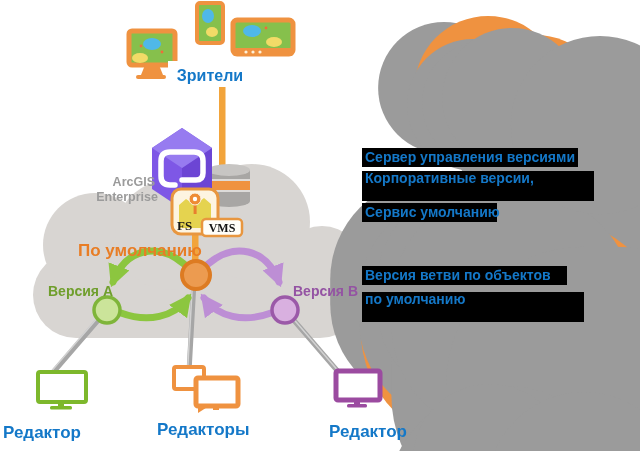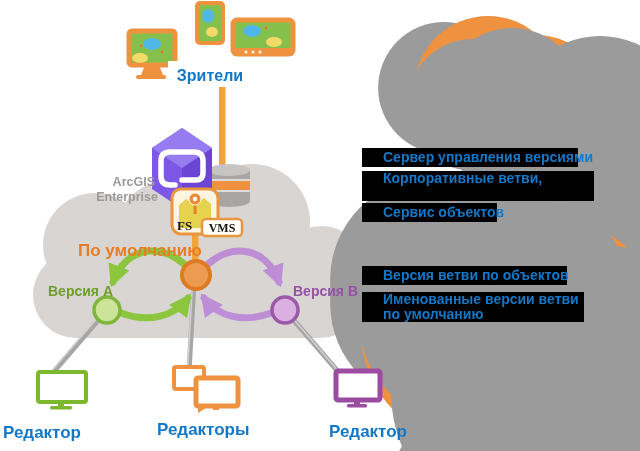--- a/index.html
+++ b/index.html
@@ -13,21 +13,21 @@
   .t-editor{font:bold 17px "Liberation Sans",sans-serif;fill:#1478c8;}
   .t-default{font:600 17px "Liberation Sans",sans-serif;fill:#e87d25;}
   .t-vera{font:600 14px "Liberation Sans",sans-serif;fill:#6f9e2c;}
   .t-verb{font:600 14px "Liberation Sans",sans-serif;fill:#9453a3;}
   .t-arcgis{font:bold 12.5px "Liberation Sans",sans-serif;fill:#9b9b9b;}
   .t-fs{font:bold 13px "Liberation Serif",serif;fill:#151515;}
   .t-vms{font:bold 12px "Liberation Serif",serif;fill:#151515;}
   
   .legend-item{position:absolute;left:362px;}
   .legend-bar{position:absolute;left:0;top:0;background:#000;display:block;}
-  .legend-text{position:relative;display:block;padding-left:21px;
+  .legend-text{position:relative;display:block;padding-left:3px;
     font:bold 14px "Liberation Sans",sans-serif;color:#1478c8;}
   .legend-text span{display:block;white-space:nowrap;line-height:14.5px;}
   .legend-item.single .legend-text span{line-height:19px;}
 </style>
 </head>
 <body>
 
 <div id="stage">
 
   <svg width="640" height="451" viewBox="0 0 640 451">
@@ -192,37 +192,36 @@
   <div>
     <div class="legend-item single" style="top:148px">
       <span class="legend-bar" style="width:216px;height:19px"></span>
       <span class="legend-text">
           <span>Сервер управления версиями</span>
         </span>
     </div>
     <div class="legend-item" style="top:171px">
       <span class="legend-bar" style="width:232px;height:30px"></span>
       <span class="legend-text">
-        <span>Корпоративные ветви,</span>
+        <span>Корпоративные версии,</span>
       </span>
     </div>
     <div class="legend-item single" style="top:203px">
       <span class="legend-bar" style="width:135px;height:19px"></span>
       <span class="legend-text">
-          <span>Сервис объектов</span>
+          <span>Сервис умолчанию</span>
         </span>
     </div>
     <div class="legend-item single" style="top:266px">
       <span class="legend-bar" style="width:205px;height:19px"></span>
       <span class="legend-text">
           <span>Версия ветви по объектов</span>
         </span>
     </div>
     <div class="legend-item" style="top:292px">
       <span class="legend-bar" style="width:222px;height:30px"></span>
       <span class="legend-text">
-        <span>Именованные версии ветви</span>
         <span>по умолчанию</span>
       </span>
     </div>
   </div>
 
 </div>
 
 </body></html>

